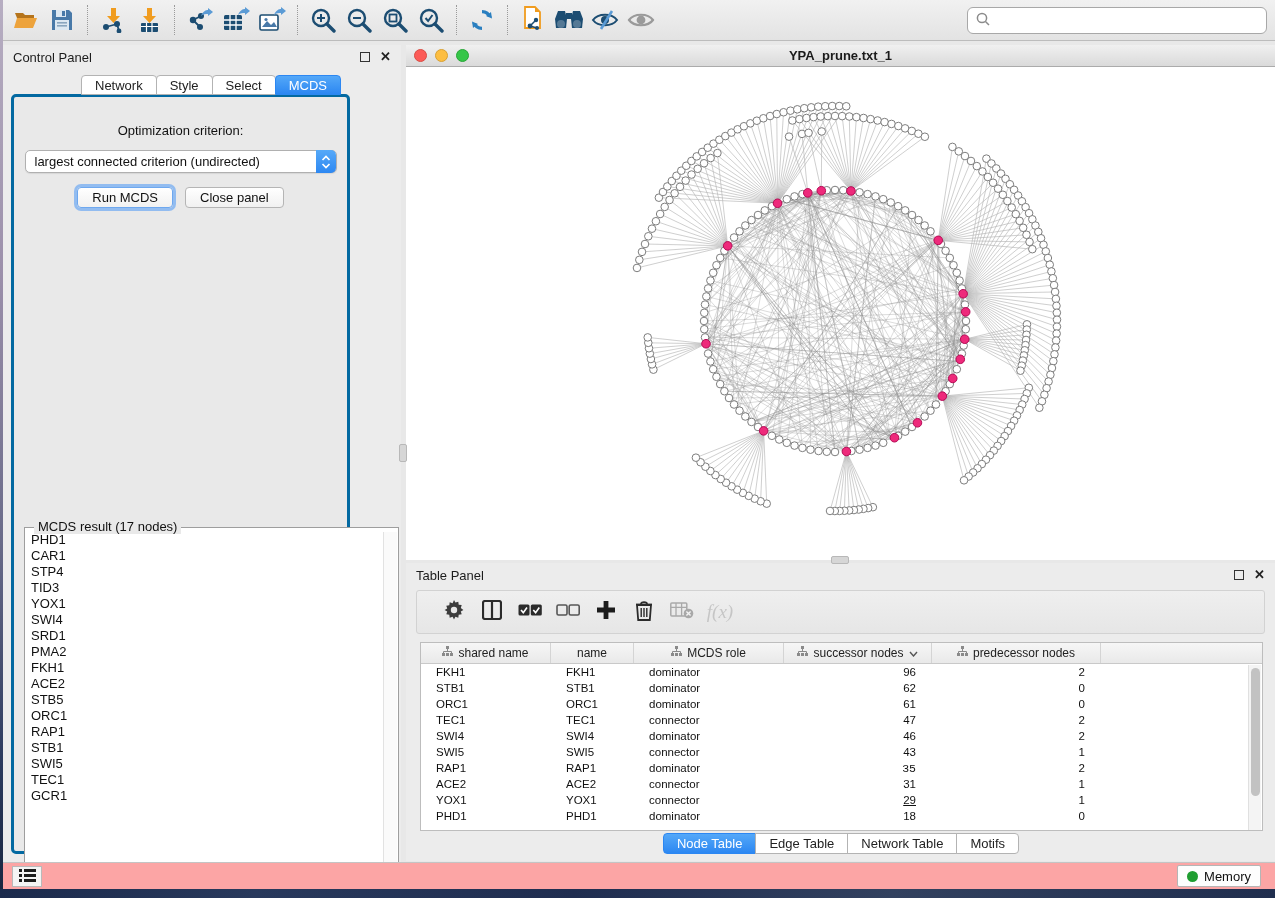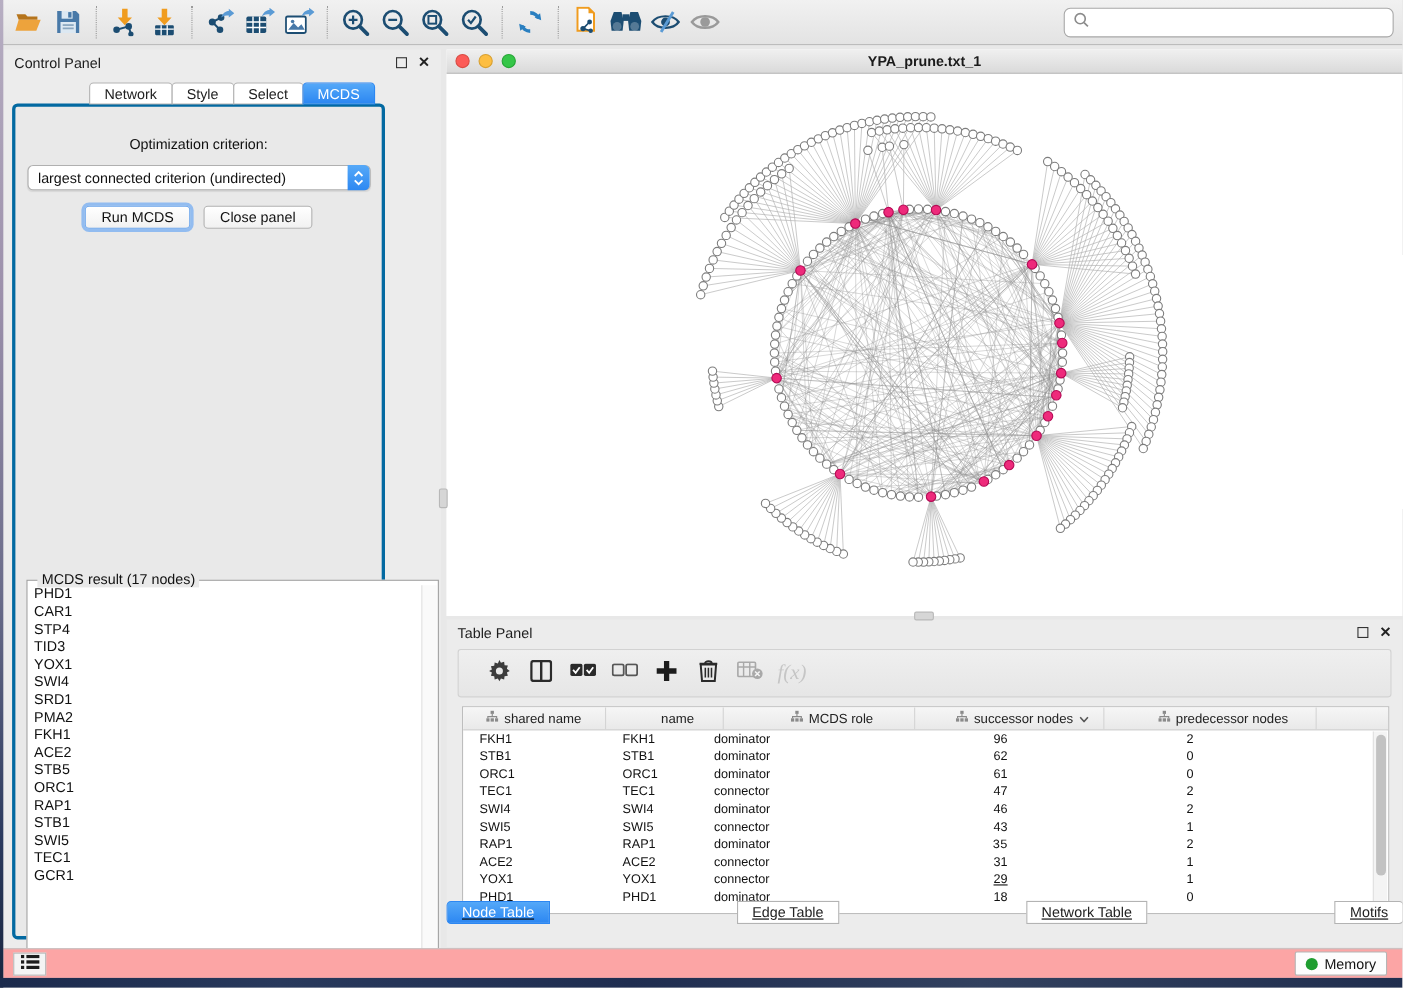--- a/index.html
+++ b/index.html
@@ -72,29 +72,29 @@
   
   #table-panel { position:absolute; left:406px; top:563px; width:869px; height:298px; background:#ececec; }
   #tp-toolbar { position:absolute; left:10px; top:27px; width:849px; height:44px;
     background:linear-gradient(#efefef,#e6e6e6); border:1px solid #d2d2d2; border-radius:3px;
     display:flex; align-items:center; padding-left:18px; gap:0; }
   .tp-ico { width:38px; height:34px; display:flex; align-items:center; justify-content:center; }
   .tp-ico.disabled { opacity:0.45; }
   .fx-label { font-family:"Liberation Serif", serif; font-style:italic; font-size:19px; color:#9a9a9a; }
   #tp-table { position:absolute; left:14px; top:79px; width:843px; height:189px; background:#fff;
     border:1px solid #bdbdbd; overflow:hidden; }
-  #tp-header { display:flex; height:21px; background:linear-gradient(#f6f6f6,#e9e9e9); border-bottom:1px solid #c9c9c9;gap:24px; }
+  #tp-header { display:flex; height:21px; background:linear-gradient(#f6f6f6,#e9e9e9); border-bottom:1px solid #c9c9c9; }
   .th-cell { display:flex; align-items:center; justify-content:center; gap:5px; border-right:1px solid #d4d4d4;
     font-size:12px; color:#222; position:relative; }
   .th-filler { flex:1; border-right:none; }
   .tbl-row { display:flex; height:16px; align-items:center; }
   .td-cell { font-size:11.5px; color:#111; white-space:nowrap; overflow:hidden; }
   #tp-vscroll { position:absolute; right:1px; top:22px; width:13px; height:165px; background:#f4f4f4; border-left:1px solid #e0e0e0; }
   #tp-vthumb { position:absolute; left:2px; top:3px; width:9px; height:128px; background:#c2c2c2; border-radius:5px; }
-  #tp-tabs { position:absolute; left:0; width:869px; top:256px; display:flex; justify-content:space-between;text-decoration:underline; }
+  #tp-tabs { position:absolute; left:0; width:869px; top:270px; display:flex; justify-content:center; }
   .tp-tab { height:21px; line-height:20px; padding:0 13px; font-size:13px; color:#222; background:#fff;
     border:1px solid #b3b3b3; margin-right:-1px; }
   .tp-tab:first-child { border-radius:4px 0 0 4px; }
   .tp-tab:last-child { border-radius:0 4px 4px 0; }
   .tp-tab.active { background:linear-gradient(#54a8f8,#2c87f2); color:#fff; border-color:#2c87f2; }
 
   
   #status-bar { position:absolute; left:3px; top:862px; width:1272px; height:27px; background:#fca5a5; border-top:1px solid #c4c4c4; }
   #list-btn { position:absolute; left:9px; top:3px; width:30px; height:21px; background:#f4f4f4;
     border:1px solid #b9b9b9; display:flex; align-items:center; justify-content:center; }

